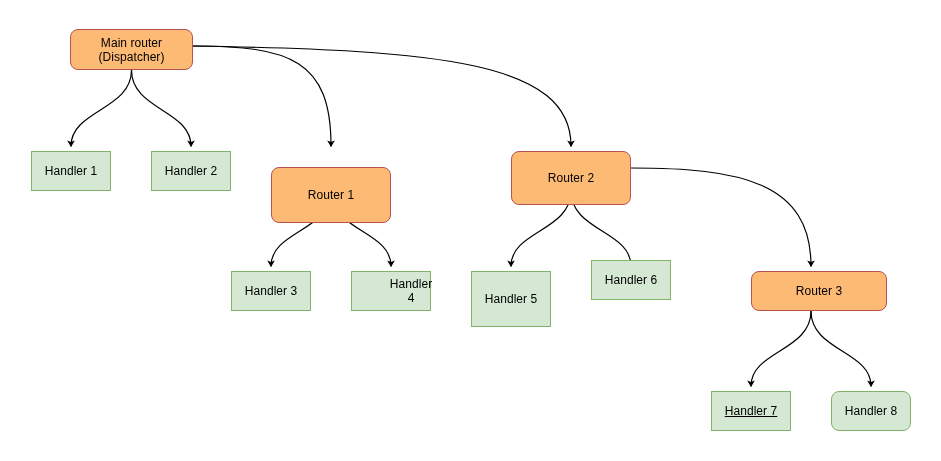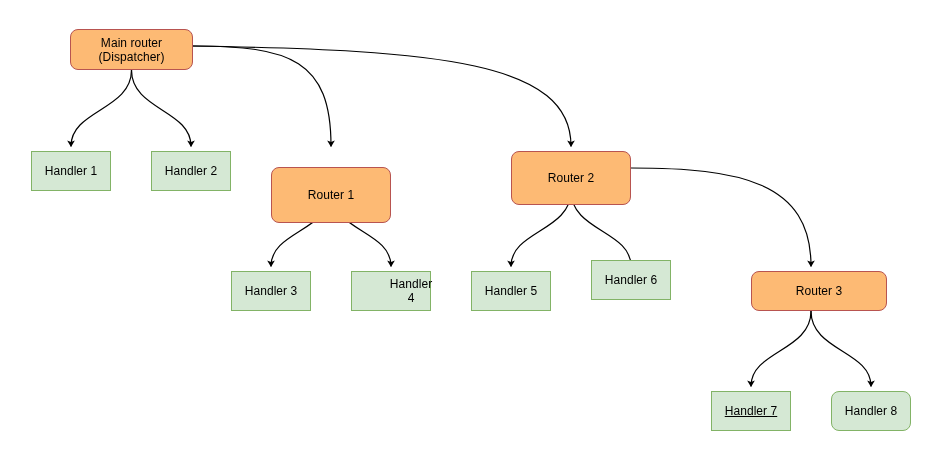--- a/index.html
+++ b/index.html
@@ -82,20 +82,20 @@
 
   <div id="nodes-group">
       <div class="node node-router" style="left: 70px; top: 29px; width: 123px; height: 41px;"><span class="node-label">Main router
 (Dispatcher)</span></div>
       <div class="node node-handler" style="left: 31px; top: 151px; width: 80px; height: 40px;"><span class="node-label">Handler 1</span></div>
       <div class="node node-handler" style="left: 151px; top: 151px; width: 80px; height: 40px;"><span class="node-label">Handler 2</span></div>
       <div class="node node-router" style="left: 271px; top: 167px; width: 120px; height: 56px;"><span class="node-label">Router 1</span></div>
       <div class="node node-router" style="left: 511px; top: 151px; width: 120px; height: 54px;"><span class="node-label">Router 2</span></div>
       <div class="node node-handler" style="left: 231px; top: 271px; width: 80px; height: 40px;"><span class="node-label">Handler 3</span></div>
       <div class="node node-handler" style="left: 351px; top: 271px; width: 80px; height: 40px; padding-left: 40px;"><span class="node-label">Handler 4</span></div>
-      <div class="node node-handler" style="left: 471px; top: 271px; width: 80px; height: 40px;"><span class="node-label">Handler 5</span></div>
+      <div class="node node-handler" style="left: 471px; top: 271px; width: 80px; height: 56px;"><span class="node-label">Handler 5</span></div>
       <div class="node node-handler" style="left: 591px; top: 260px; width: 80px; height: 40px;"><span class="node-label">Handler 6</span></div>
       <div class="node node-router" style="left: 751px; top: 271px; width: 136px; height: 40px;"><span class="node-label">Router 3</span></div>
       <div class="node node-handler" style="left: 711px; top: 391px; width: 80px; height: 40px; text-decoration: underline;"><span class="node-label">Handler 7</span></div>
       <div class="node node-handler" style="left: 831px; top: 391px; width: 80px; height: 40px; border-radius: 8px;"><span class="node-label">Handler 8</span></div>
     </div>
 
 </div>
 
 </body></html>

